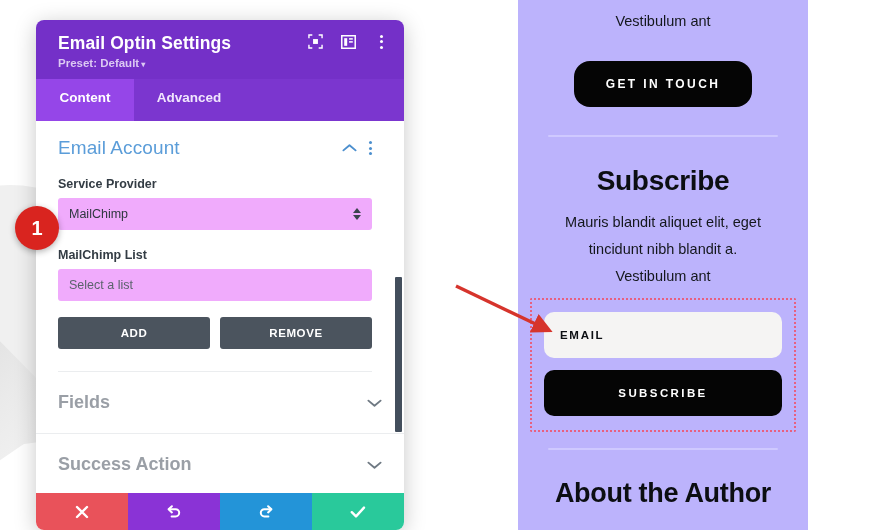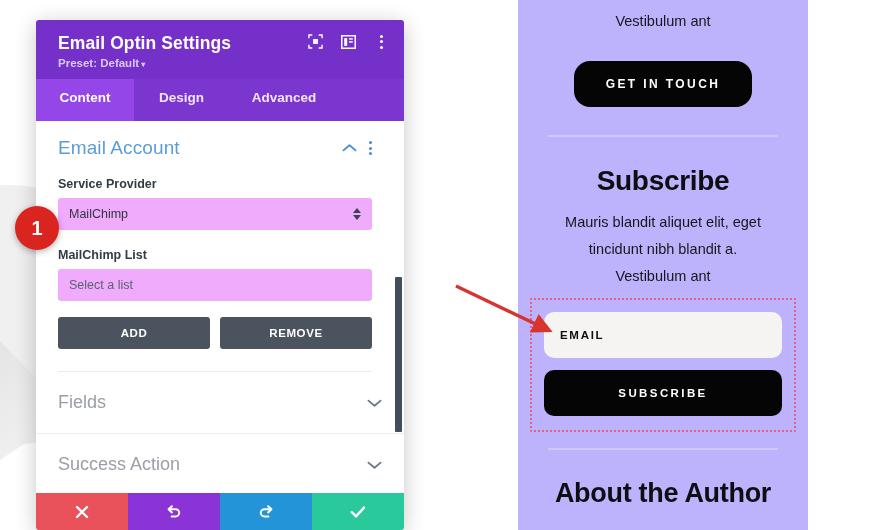--- a/index.html
+++ b/index.html
@@ -25,21 +25,21 @@
   }
   #bg-shape2{
     position:absolute;left:-110px;top:330px;width:180px;height:150px;
     background:linear-gradient(135deg,#d8d8d8 0%,#eaeaea 55%,#f6f6f6 100%);
     clip-path:polygon(0 40%,55% 0,100% 55%,45% 100%);
   }
 
   
   #settings-modal{
     position:absolute;left:36px;top:20px;width:368px;height:510px;
-    background:#ffffff;border-radius:3px;
+    background:#ffffff;border-radius:8px;
     box-shadow:0 4px 22px rgba(0,0,0,.22);
     overflow:hidden;display:flex;flex-direction:column;
   }
   #modal-header{background:#7430c8;padding:13px 16px 10px 22px;position:relative;flex:0 0 auto;}
   #modal-title{color:#fff;font-size:17.5px;font-weight:600;letter-spacing:.1px;margin:0 0 3px 0;}
   #modal-preset{color:#dcc9f3;font-size:11.5px;font-weight:600;}
   #modal-preset .caret{font-size:8px;margin-left:2px;}
   #header-icons{position:absolute;right:14px;top:13px;display:flex;align-items:center;gap:16px;}
   .hdr-icon{width:17px;height:17px;display:flex;align-items:center;justify-content:center;cursor:pointer;}
   .dots-v{display:flex;flex-direction:column;gap:2.5px;align-items:center;}
@@ -87,21 +87,21 @@
     padding:10px 4px;font-size:11.5px;font-weight:bold;letter-spacing:.6px;
     font-family:"Liberation Sans", sans-serif;cursor:pointer;
     white-space:nowrap;overflow:hidden;text-overflow:ellipsis;
   }
 
   .divider-row{border-top:1px solid #ebedef;margin-top:22px;}
   .accordion{
     display:flex;align-items:center;justify-content:space-between;
     padding:20px 22px 20px 22px;border-bottom:1px solid #ebedef;cursor:pointer;
   }
-  .accordion-title{color:#9a9fa6;font-size:18px;font-weight:400;}
+  .accordion-title{color:#9a9fa6;font-size:18px;font-weight:700;}
   .chev{color:#6f7983;font-size:15px;line-height:1;}
 
   
   #panel-scrollbar{
     position:absolute;right:2px;top:156px;width:7px;height:155px;
     background:#434e5c;border-radius:1px;cursor:pointer;
   }
 
   
   #action-bar{position:absolute;left:0;bottom:0;width:100%;display:flex;height:37px;}
@@ -230,21 +230,20 @@
             <i></i>
             <i></i>
             <i></i>
           </span>
       </span>
     </div>
   </div>
 
   <div id="tab-bar">
     <div class="tab active" id="tab-content">Content</div>
-    <div class="tab" id="tab-design">Design</div>
     <div class="tab" id="tab-advanced">Advanced</div>
   </div>
 
   <div id="modal-body">
 
     <div id="section-email">
       <div id="section-head-row">
         <div id="section-title">Email Account</div>
         <div id="section-head-icons">
           <span>

